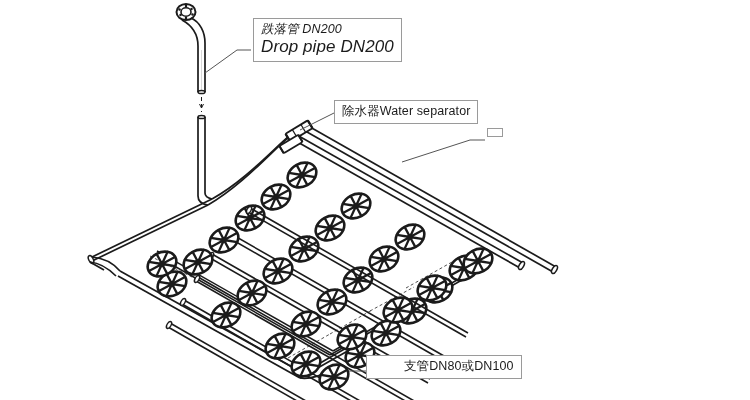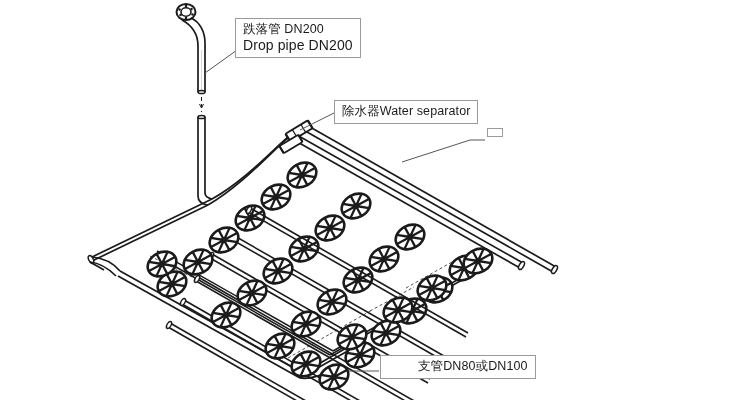--- a/index.html
+++ b/index.html
@@ -16,26 +16,26 @@
   .callout{
     position:absolute;
     box-sizing:border-box;
     border:1px solid #9a9a9a;
     background:#ffffff;
     padding:3px 7px 4px 7px;
     line-height:1.18;
     color:#1b1b1b;
     white-space:nowrap;
   }
-  .callout .ln{display:block;font-size:14px;letter-spacing:.1px;}
+  .callout .ln{display:block;font-size:17px;letter-spacing:.1px;}
   .callout .ln.cn{font-size:12.5px;}
-  #cal-drop{left:235px;top:18px;}
+  #cal-drop{left:253px;top:18px;font-style:italic;}
   #cal-sep{left:334px;top:100px;}
   #cal-man{left:487px;top:128px;}
-  #cal-branch{left:380px;top:355px;padding-left:37px;}
+  #cal-branch{left:366px;top:355px;padding-left:37px;}
 </style>
 </head>
 <body>
 
 <div id="stage">
 
   <svg class="diagram" viewBox="0 0 750 400">
     <defs>
 
       <g id="nozzle">

